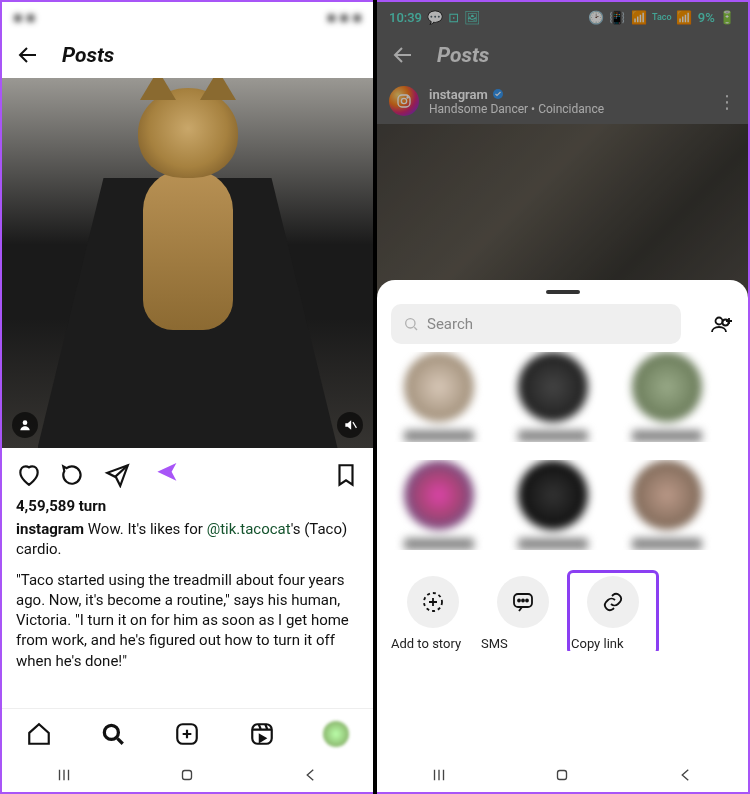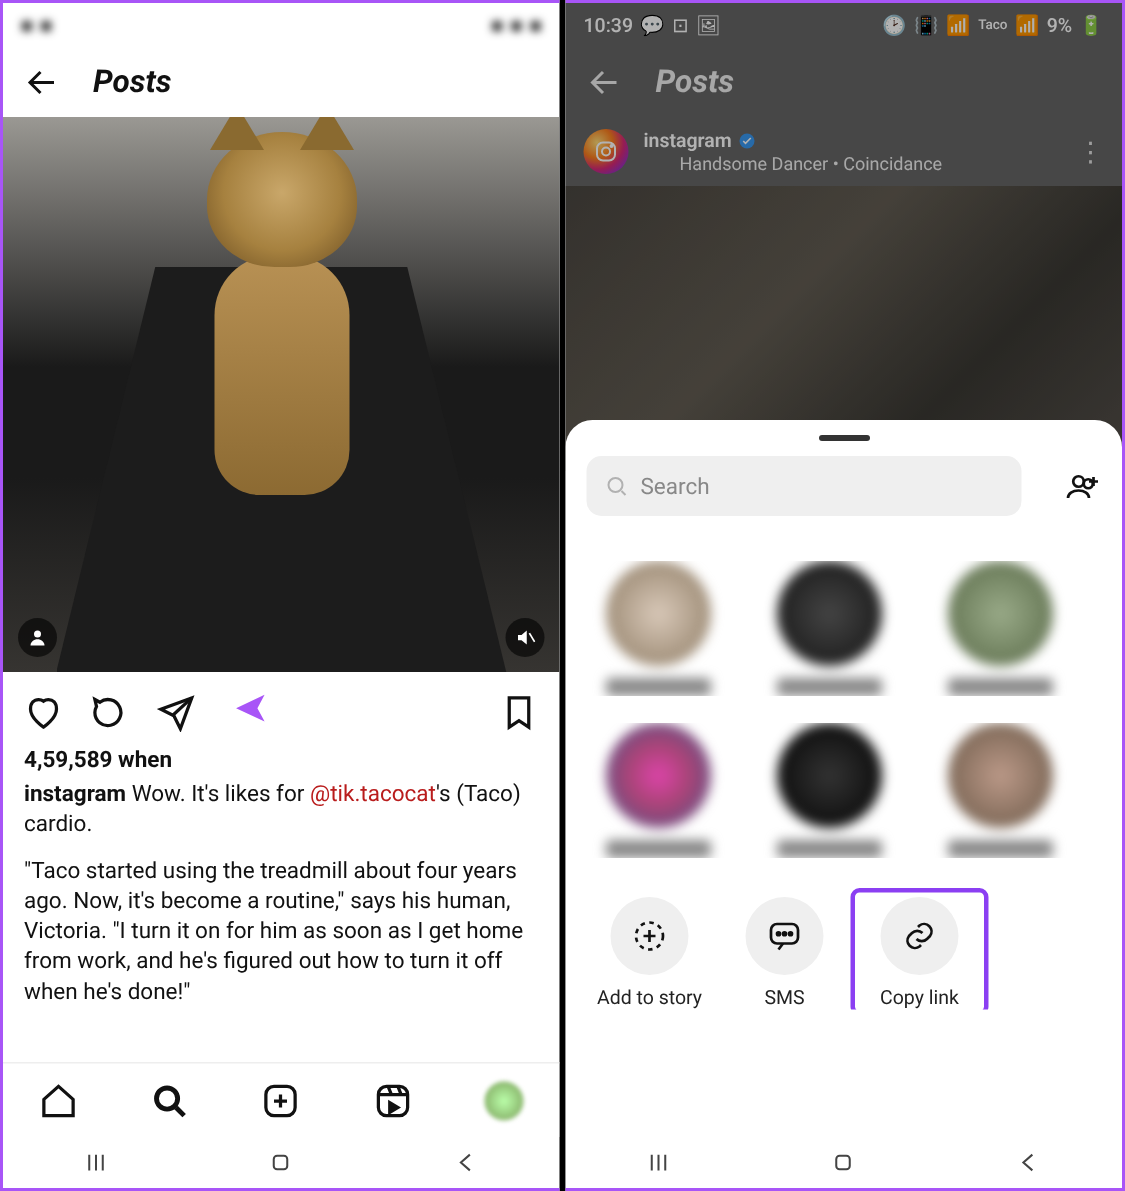--- a/index.html
+++ b/index.html
@@ -102,21 +102,21 @@
     font-size: 28px;
     margin-left: 8px;
     transform: rotate(180deg) translateY(2px);
     display: inline-block;
   }
 
   
   .likes { font-weight: 700; font-size: 15px; padding: 0 14px 4px; color: #111; }
   .caption { font-size: 15px; line-height: 1.35; padding: 0 14px 10px; color: #111; }
   .caption .user { font-weight: 700; }
-  .caption .mention { color: #b91c1c; }
+  .caption .mention { color: #14532d; }
   .caption p { margin-top: 10px; }
 
   
   .tabs {
     position: absolute;
     left: 0; right: 0; bottom: 34px;
     height: 50px;
     display: flex;
     justify-content: space-around;
     align-items: center;
@@ -134,52 +134,52 @@
     color: #555;
   }
   .sysnav svg { width: 18px; height: 18px; stroke: #444; fill: none; stroke-width: 1.8; }
 
   
   .dimmed {
     position: absolute; inset: 0;
     background: #666;
     filter: brightness(0.7);
   }
-  .dimmed .status-bar { color: #ffffff; }
+  .dimmed .status-bar { color: #5eead4; }
   .dimmed .header-title { color: #eee; }
   .dimmed .back svg { stroke: #eee; }
   .post-head {
     display: flex; align-items: center; gap: 10px;
     padding: 8px 12px;
     color: #fff; font-size: 13px;
   }
   .ig-logo {
     width: 30px; height: 30px; border-radius: 50%;
     background: radial-gradient(circle at 30% 30%, #feda75, #fa7e1e 35%, #d62976 60%, #962fbf 80%, #4f5bd5);
     display: flex; align-items:center; justify-content:center;
   }
   .ig-logo svg { width: 16px; height: 16px; }
   .ph-user { font-weight: 600; display:flex; align-items:center; gap:4px;}
-  .ph-sub { opacity: 0.9; font-size: 12px; margin-left: 24px; }
+  .ph-sub { opacity: 0.9; font-size: 12px; }
   .dots { margin-left: auto; color: #fff; font-size: 18px; opacity: .8; }
   .bg-img {
     height: 190px;
     background: linear-gradient(135deg, #4a4640, #625c52 40%, #3a3833 70%, #55504a);
   }
 
   .sheet {
     position: absolute;
     left: 0; right: 0; bottom: 34px;
     top: 278px;
     background: #fff;
     border-radius: 18px 18px 0 0;
     padding: 10px 14px 8px;
   }
   .grab { width: 34px; height: 4px; border-radius: 2px; background: #333; margin: 0 auto 10px; }
-  .searchrow { display: flex; gap: 29px; align-items: center; margin-bottom: 30px; }
+  .searchrow { display: flex; gap: 29px; align-items: center; margin-bottom: 8px; }
   .searchbox {
     flex: 1; height: 40px; border-radius: 10px; background: #efefef;
     display: flex; align-items: center; gap: 8px; padding: 0 12px;
     color: #888; font-size: 15px; border: none;
   }
   .searchbox svg { width: 16px; height: 16px; opacity: .6; }
   .addgrp svg { width: 24px; height: 24px; }
 
   .contacts { display: flex; gap: 18px; margin-bottom: 18px; overflow: hidden; }
   .contacts.row2 { margin-bottom: 14px; }
@@ -187,21 +187,21 @@
   .cavatar { width: 70px; height: 70px; border-radius: 50%; margin: 0 auto 8px; }
   .cavname { height: 12px; width: 70px; margin: 0 auto; background: #888; border-radius: 3px; }
 
   .share-row {
     display: flex;
     gap: 6px;
     padding-top: 12px;
     border-top: 0;
     overflow: hidden;
   }
-  .sopt { width: 84px; text-align: center; font-size: 13px; color: #222; flex-shrink: 0; }
+  .sopt { width: 84px; text-align: left; font-size: 13px; color: #222; flex-shrink: 0; }
   .sopt .circ { width: 52px; height: 52px; border-radius: 50%; background: #efefef; margin: 0 auto 8px; display:flex; align-items:center; justify-content:center; }
   .sopt .circ svg { width: 24px; height: 24px; }
   .sopt.highlight { position: relative; }
   .sopt.highlight::before {
     content:""; position:absolute; inset:-6px -4px -4px -4px;
     border: 3px solid #8b3ff2; border-radius: 6px;
   }
 
   .sysnav.light svg { stroke: #444; }
 
@@ -279,21 +279,21 @@
       </button>
       <span class="arrow-a">➤</span>
     </div>
     <button class="icon-btn">
       <svg viewBox="0 0 24 24" fill="none" stroke="#111" stroke-width="2">
           <path d="M6 3h12v18l-6-4-6 4V3z"></path>
         </svg>
     </button>
   </div>
 
-  <div class="likes">4,59,589 when</div>
+  <div class="likes">4,59,589 turn</div>
 
   <div class="caption">
     <span class="user">instagram</span><span> Wow. It's likes for </span><span class="mention">@tik.tacocat</span><span>'s (Taco) cardio.</span>
     <p>"Taco started using the treadmill about four years ago. Now, it's become a routine," says his human, Victoria. "I turn it on for him as soon as I get home from work, and he's figured out how to turn it off when he's done!"</p>
   </div>
 
   <div class="tabs">
     <button class="icon-btn">
         <svg viewBox="0 0 24 24" fill="none" stroke="#111" stroke-width="2">
           <path d="M3 11 12 3l9 8v10H3V11z"></path>

